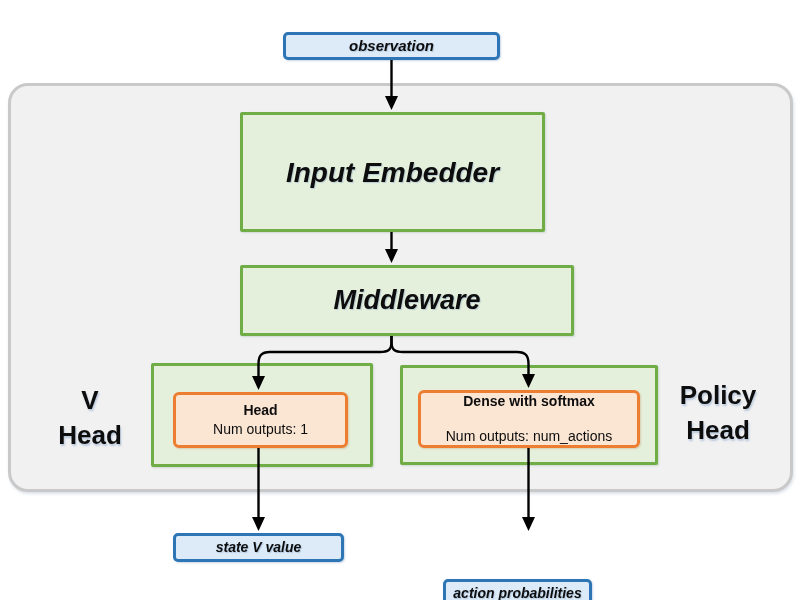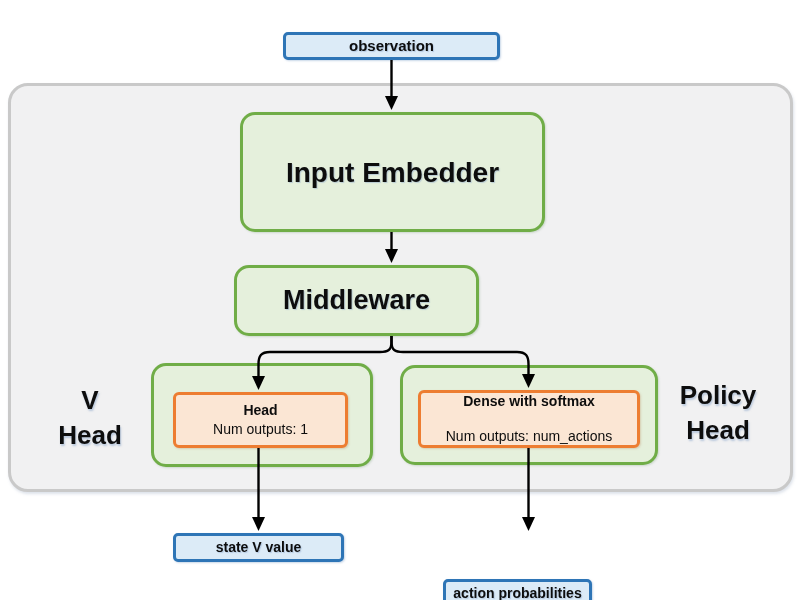--- a/index.html
+++ b/index.html
@@ -36,48 +36,49 @@
   .node {
     position: absolute;
     display: flex; align-items: center; justify-content: center;
     flex-direction: column;
     text-align: center;
   }
   .node .lbl {
     font-weight: bold;
     text-shadow: 1px 1px 1px rgba(130,160,200,0.45);
     line-height: 1.25;
+    font-style: italic;
   }
 
   .blue-node {
     background: var(--blue-fill);
     border: 3px solid var(--blue-border);
     border-radius: 5px;
     box-shadow: 1px 1px 2px rgba(100,140,190,0.35);
   }
   .green-node {
     background: var(--green-fill);
     border: 3px solid var(--green-border);
-    border-radius: 15px;
+    border-radius: 2px;
     box-shadow: 1px 1px 2px rgba(120,160,120,0.30);
   }
   .orange-node {
     background: var(--orange-fill);
     border: 3px solid var(--orange-border);
     border-radius: 6px;
     box-shadow: 1px 1px 2px rgba(190,140,100,0.35);
   }
 
   .obs-node        { left: 283px; top: 32px;  width: 217px; height: 28px; }
   .obs-node .lbl   { font-size: 15px; }
 
   .embedder-node   { left: 240px; top: 112px; width: 305px; height: 120px; }
   .embedder-node .lbl { font-size: 28px; }
 
-  .middleware-node { left: 234px; top: 265px; width: 245px; height: 71px; }
+  .middleware-node { left: 240px; top: 265px; width: 334px; height: 71px; }
   .middleware-node .lbl { font-size: 27px; }
 
   .vhead-box       { left: 151px; top: 363px; width: 222px; height: 104px; }
   .policyhead-box  { left: 400px; top: 365px; width: 258px; height: 100px; }
 
   .vdense-node     { left: 173px; top: 392px; width: 175px; height: 56px; }
   .pdense-node     { left: 418px; top: 390px; width: 222px; height: 58px; gap: 16px; }
   .layer-title     { font-weight: bold; font-size: 14px; line-height: 1.35; }
   .layer-sub       { font-weight: normal; font-size: 14px; line-height: 1.35; }
 

